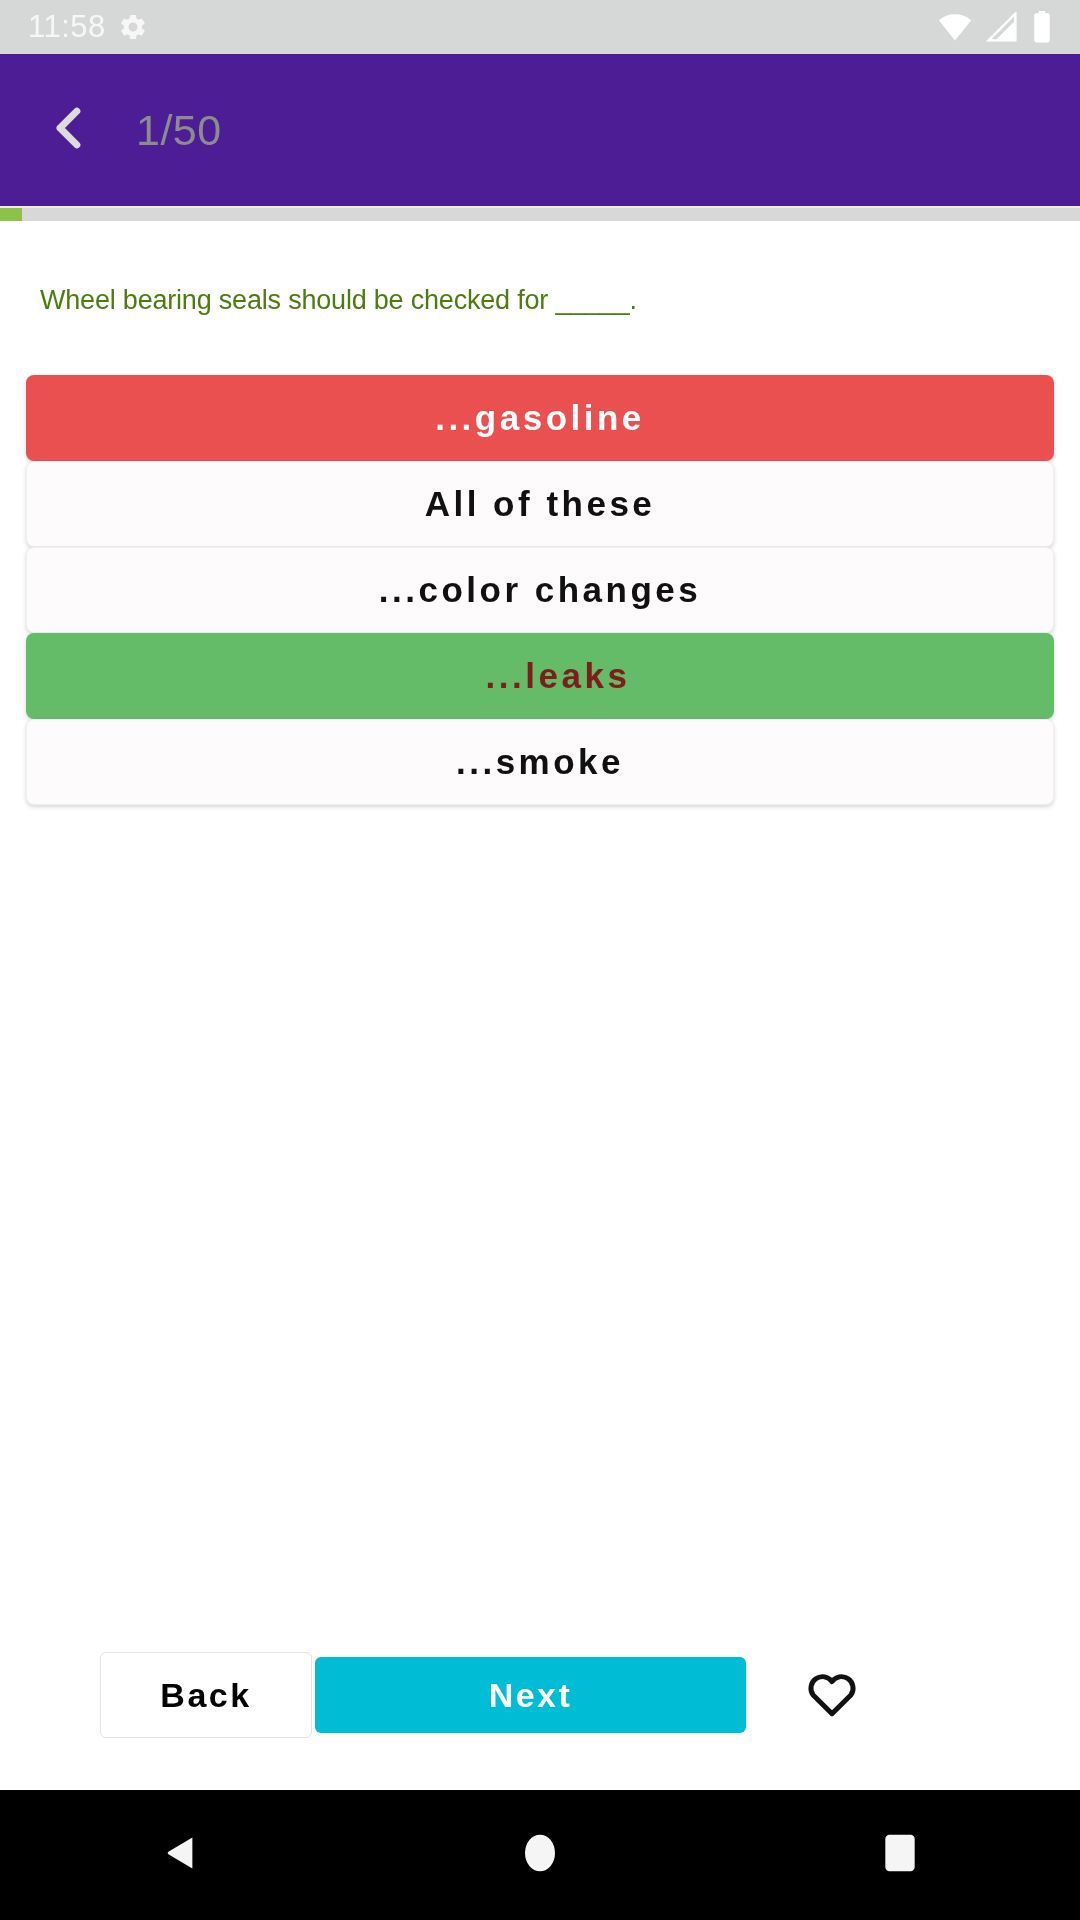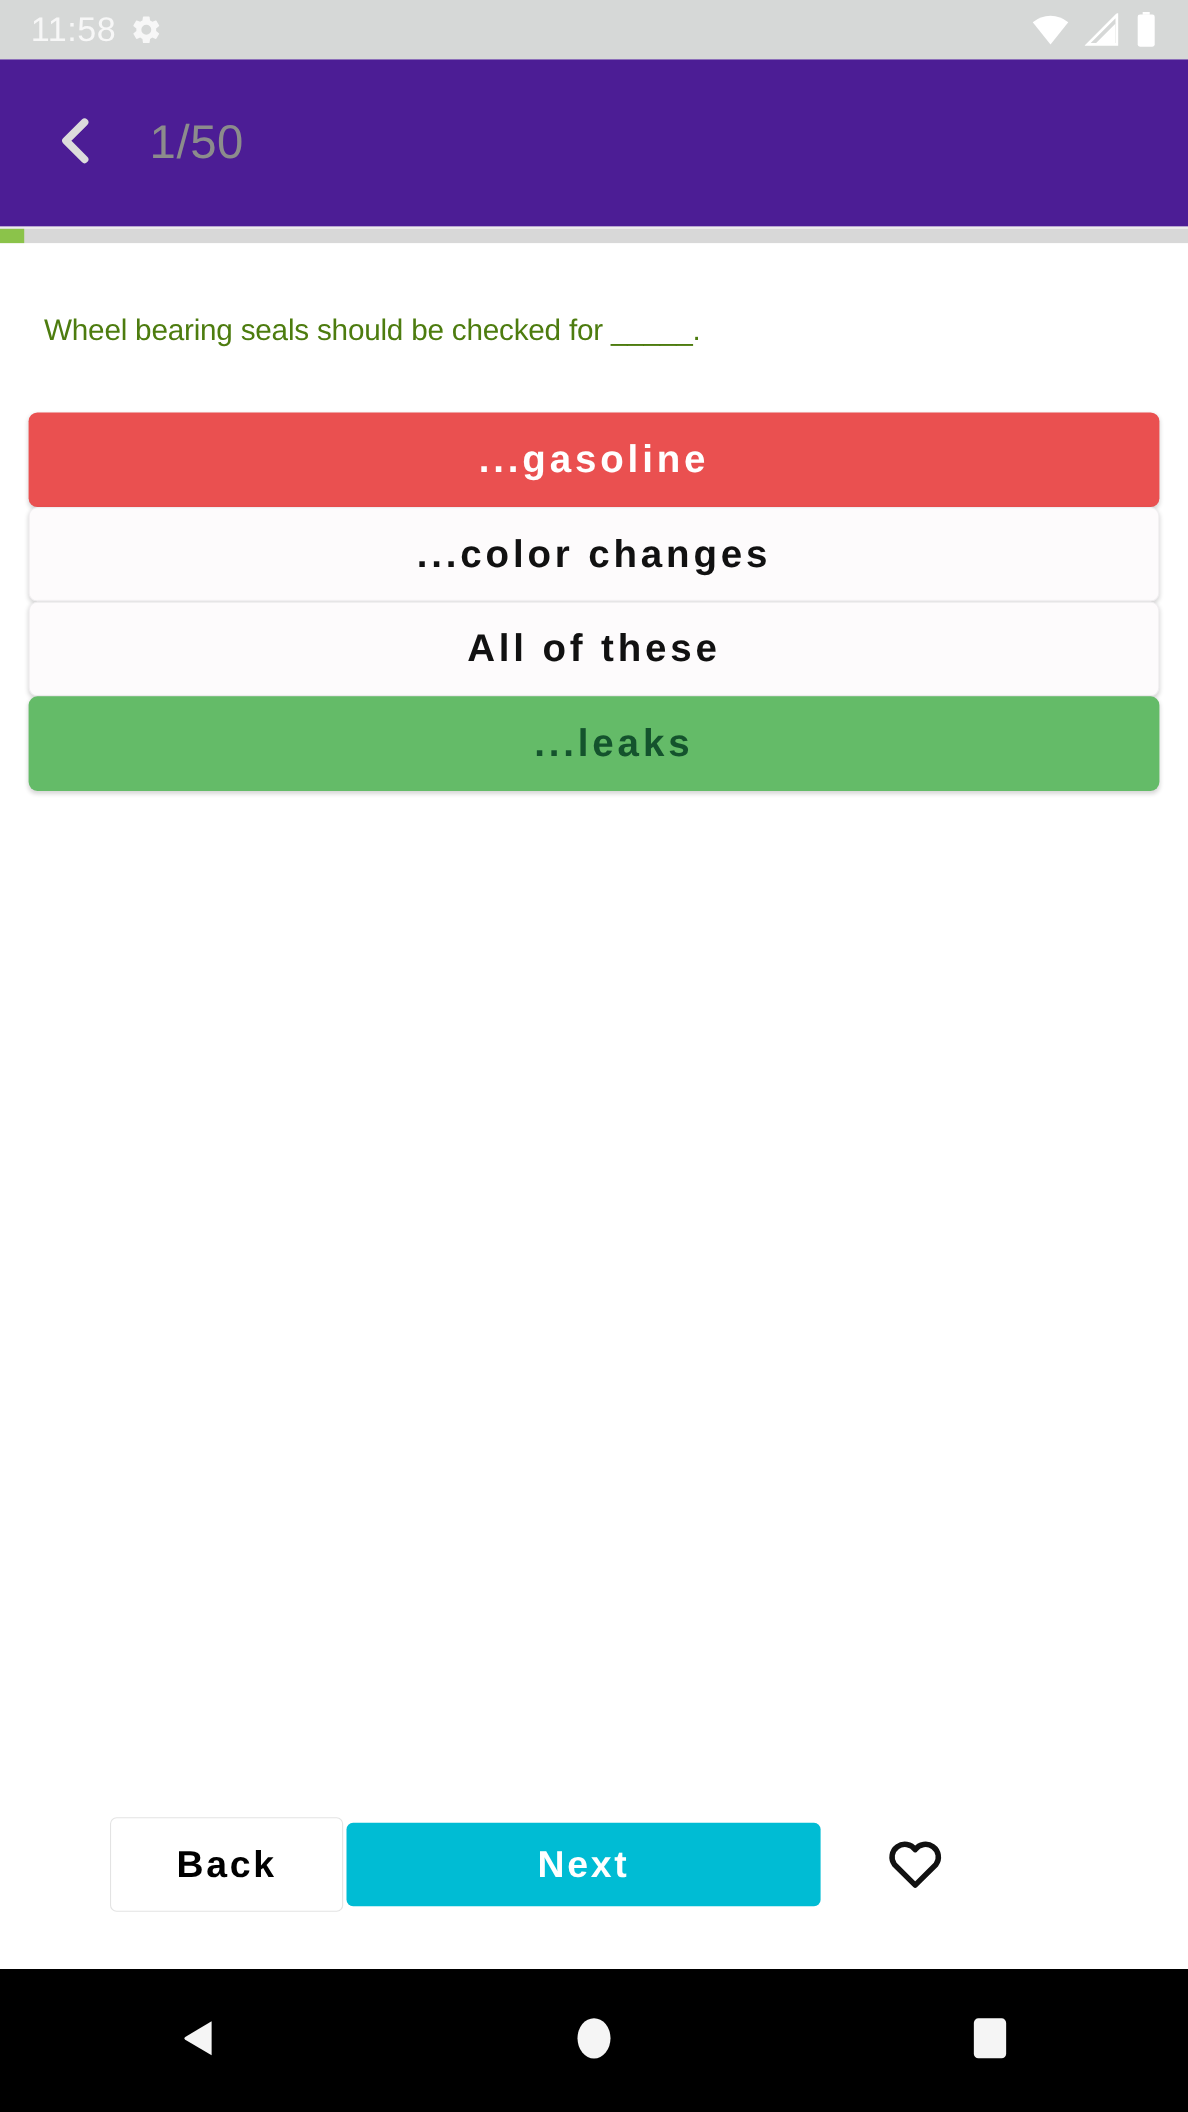--- a/index.html
+++ b/index.html
@@ -119,21 +119,21 @@
   .option.neutral {
     background: #fdfbfc;
     color: #111111;
     border: 1px solid #f0eef0;
   }
   .option.wrong {
     color: #ffffff;
     border: none;
   }
   .option.correct {
-    color: #14532d;
+    color: #7f1d1d;
     border: none;
     padding-left: 36px;
   }
 
   
   .bottom-bar {
     position: absolute;
     left: 0;
     right: 0;
     bottom: 130px;
@@ -245,23 +245,24 @@
 <div class="appbar-divider"></div>
 
 <div class="progress-track" style="background: rgb(216, 216, 216);">
   <div class="progress-fill" style="width: 2%; background: rgb(139, 195, 74);"></div>
 </div>
 
 <p class="question">Wheel bearing seals should be checked for _____.</p>
 
 <div class="options">
   <div class="option wrong" style="background: rgb(234, 80, 80);">...gasoline</div>
+  <div class="option neutral">All of these</div>
   <div class="option neutral">...color changes</div>
-  <div class="option neutral">All of these</div>
   <div class="option correct" style="background: rgb(100, 187, 104);">...leaks</div>
+  <div class="option neutral">...smoke</div>
 </div>
 
 <div class="bottom-bar">
   <div class="btn-back" style="color: #000000; margin-left: 16px;">Back</div>
   <div class="btn-next" style="background: rgb(0, 188, 212);">Next</div>
   <div class="fav-btn">
     <span>
       <svg width="54" height="50" viewBox="0 0 24 22" fill="none" stroke="#111111" stroke-width="2.2" stroke-linejoin="round">
         <path d="M12 20.2 3.6 11.9A5.1 5.1 0 0 1 12 5.9a5.1 5.1 0 0 1 8.4 6L12 20.2z"></path>
       </svg>

